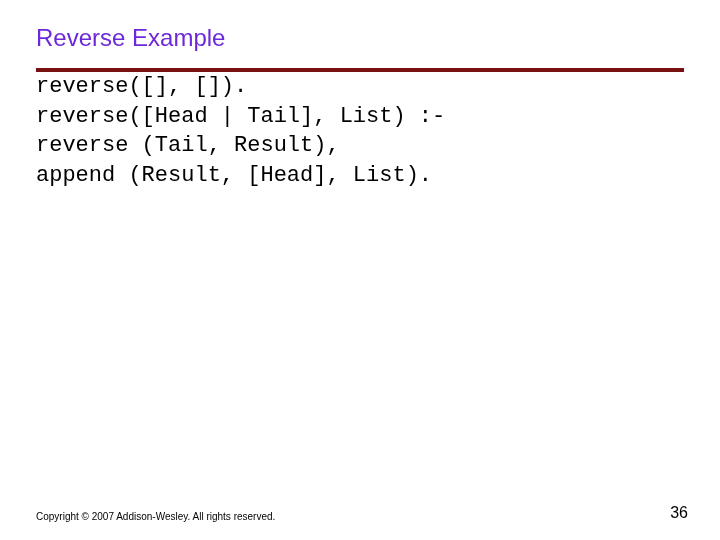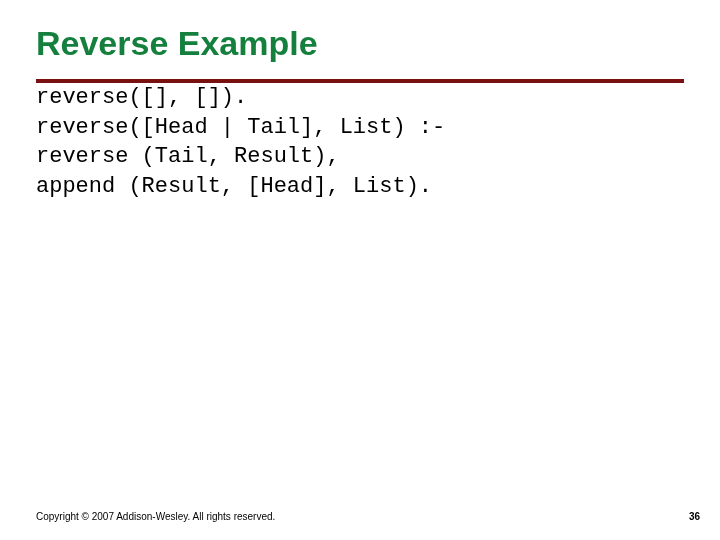--- a/index.html
+++ b/index.html
@@ -4,23 +4,23 @@
 <style>
   * { margin: 0; padding: 0; box-sizing: border-box; }
   html, body { width: 720px; height: 540px; background: #ffffff; font-family: Arial, Helvetica, sans-serif; }
   .slide {
     width: 720px;
     height: 540px;
     position: relative;
     padding: 24px 36px 0 36px;
   }
   .title {
-    font-size: 34px;
-    font-weight: 700;
-    color: #15803d;
+    font-size: 24px;
+    font-weight: 400;
+    color: #6d28d9;
     letter-spacing: 0px;
     padding-bottom: 14px;
   }
   .rule {
     border: none;
     border-top: 4px solid #7a1111;
     margin-top: 2px;
   }
   .code {
     font-family: "Courier New", Courier, monospace;
@@ -31,25 +31,24 @@
   }
   .footer {
     position: absolute;
     left: 36px;
     bottom: 18px;
     font-size: 10px;
     color: #000;
   }
   .pagenum {
     position: absolute;
-    right: 20px;
+    right: 32px;
     bottom: 18px;
-    font-size: 10px;
+    font-size: 16px;
     color: #000;
-    font-weight: bold;
   }
 </style>
 </head>
 <body>
 
 <div class="slide">
   <h1 class="title">Reverse Example</h1>
   <hr class="rule">
   <pre class="code">reverse([], []).
 reverse([Head | Tail], List) :-

